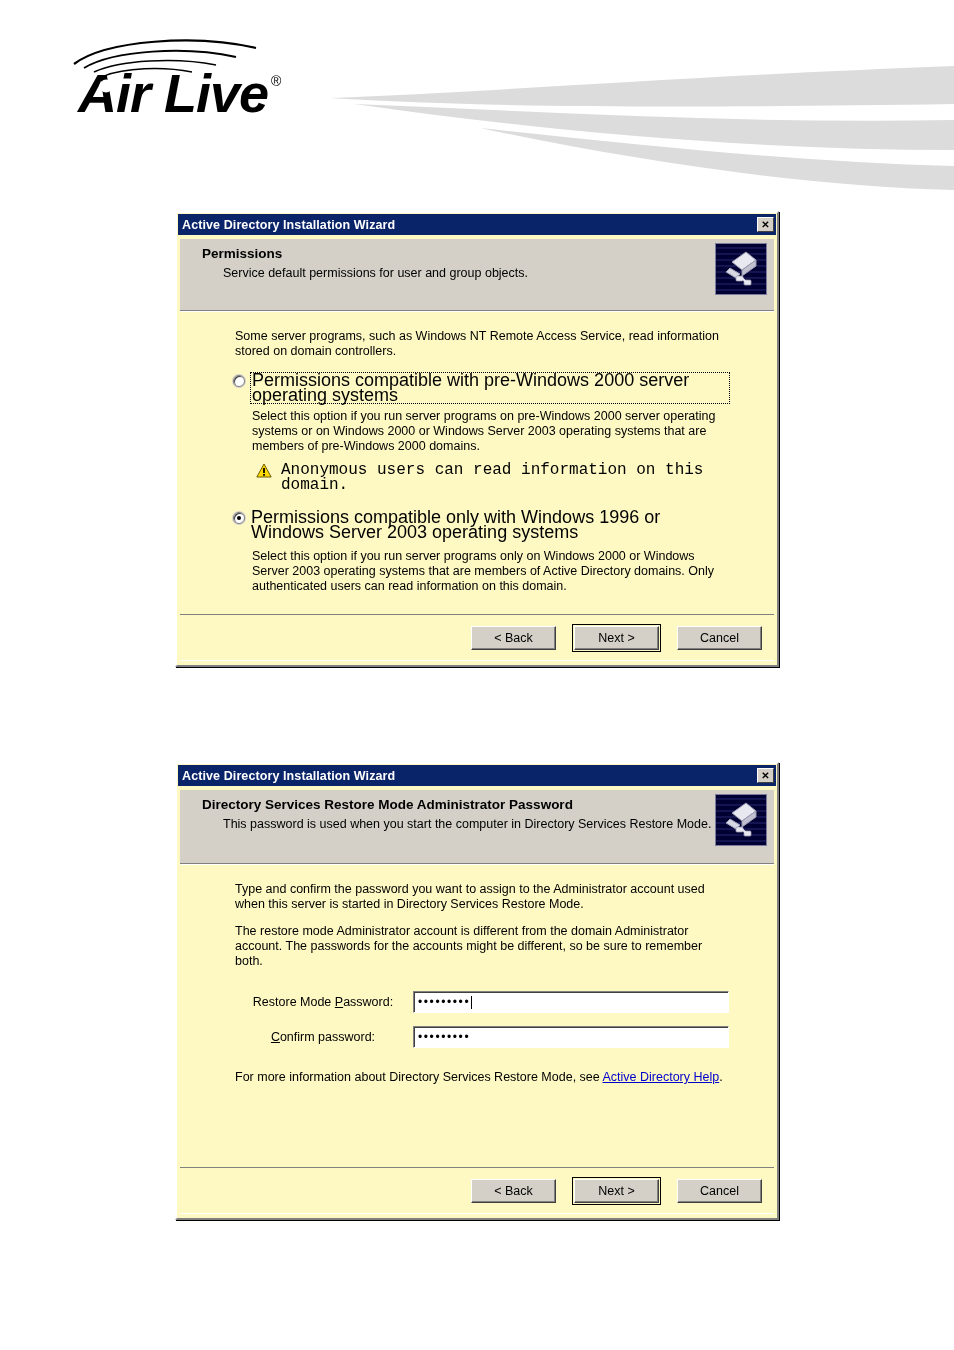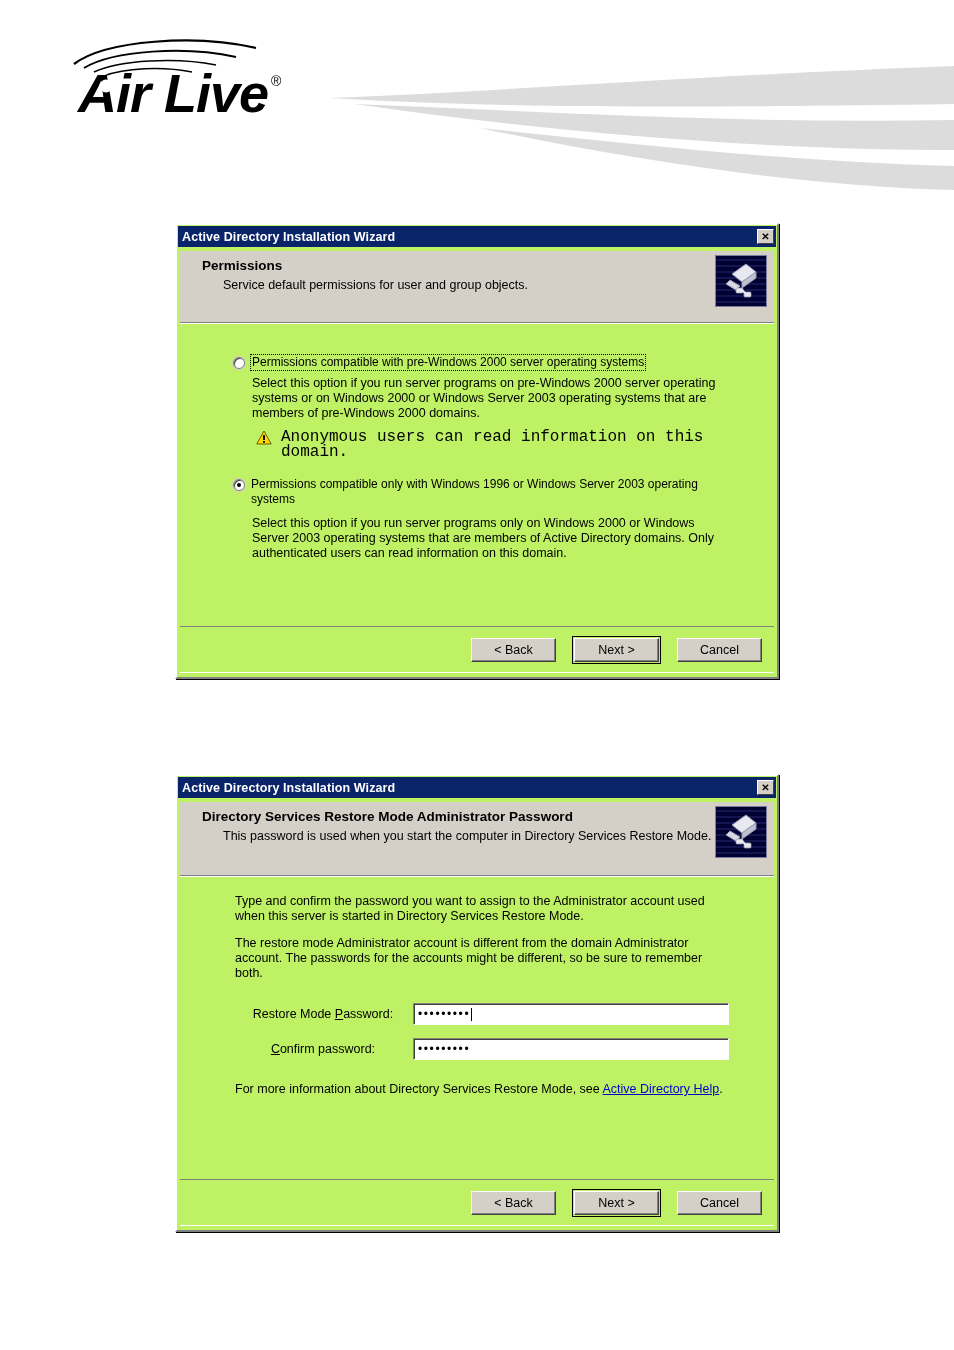--- a/index.html
+++ b/index.html
@@ -28,28 +28,27 @@
   .logo {
     position: absolute;
     left: 66px; top: 34px;
     width: 290px; height: 88px;
   }
   .logo svg { display: block; }
 
   
   .win-dialog {
     position: absolute;
-    background: #bef264;
+    background: #fef9c3;
     border-top: 2px solid #ffffff;
     border-left: 2px solid #ffffff;
     border-right: 2px solid #808080;
     border-bottom: 2px solid #808080;
     box-shadow: 1px 1px 0 0 #000000;
     box-sizing: border-box;
-    margin-top: 12px;
   }
   .dialog-1 { left: 175px; top: 211px; width: 604px; height: 456px; }
   .dialog-2 { left: 175px; top: 762px; width: 604px; height: 458px; }
 
   .titlebar {
     height: 21px;
     background: #0a246a;
     display: flex;
     align-items: center;
     justify-content: space-between;
@@ -160,21 +159,21 @@
   }
   .radio.checked::after {
     content: "";
     position: absolute;
     left: 3px; top: 3px;
     width: 4px; height: 4px;
     border-radius: 50%;
     background: #000000;
   }
   .option-label {
-    font-size: 12px;
+    font-size: 18px;
     line-height: 15px;
     color: #000000;
   }
   .option-label.focused {
     outline: 1px dotted #000000;
     outline-offset: 0px;
     padding: 0 1px;
   }
   .warn-row {
     display: flex;
@@ -318,20 +317,21 @@
           <rect x="20" y="32" width="7" height="5" rx="1"></rect>
           <rect x="28" y="36" width="7" height="5" rx="1"></rect>
           <path d="M26,34 L30,38" stroke="#e8e8f0" stroke-width="2"></path>
         </g>
       </svg>
     </div>
   </div>
 
   <div class="wiz-body">
 
+    <div class="para">Some server programs, such as Windows NT Remote Access Service, read information stored on domain controllers.</div>
 
     <div style="height:14px"></div>
 
     <div class="option-row">
       <span class="radio"></span>
       <span class="option-label focused">Permissions compatible with pre-Windows 2000 server operating systems</span>
     </div>
 
     <div style="height:6px"></div>
 

